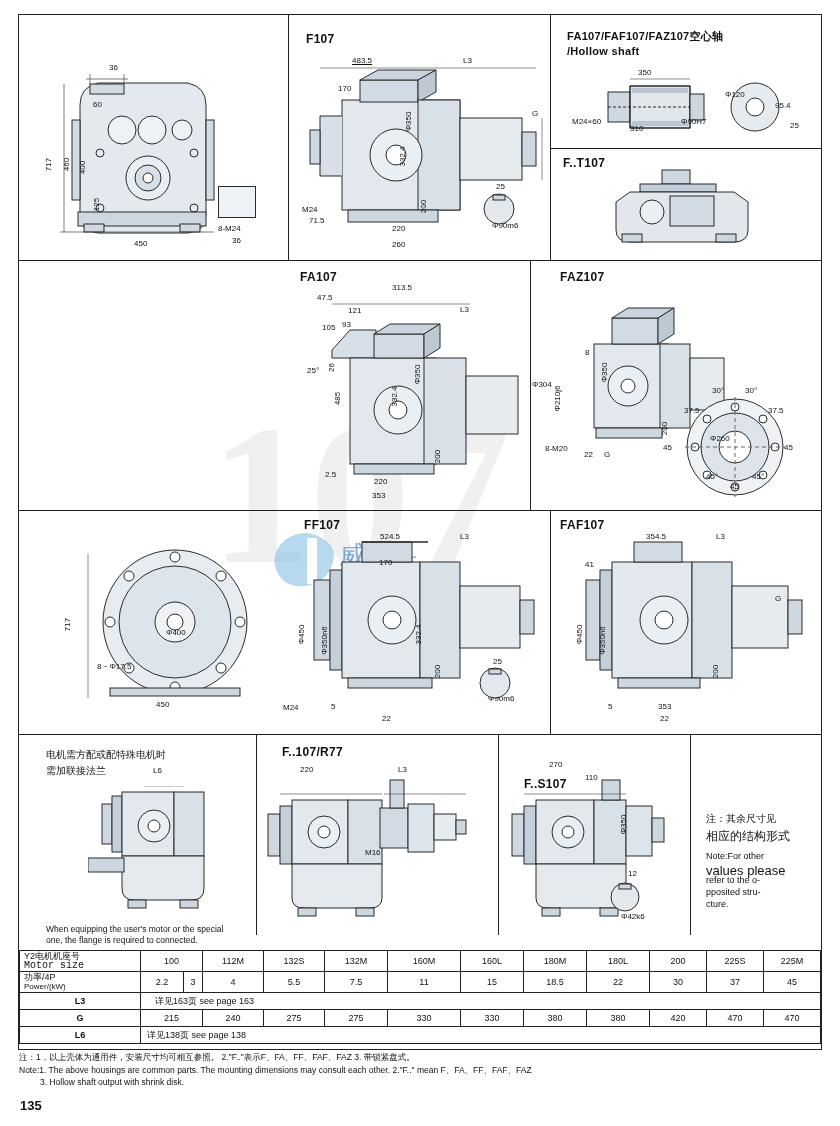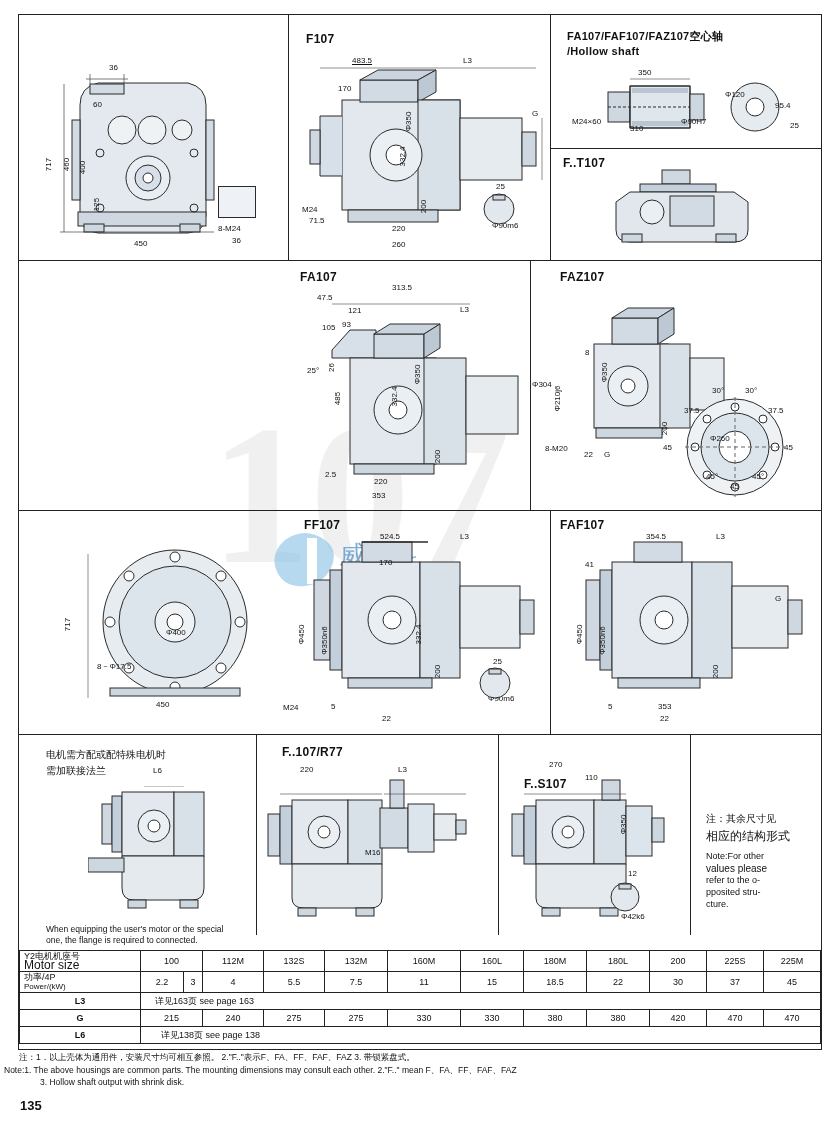--- a/index.html
+++ b/index.html
@@ -461,32 +461,32 @@
     <svg style="position:absolute;left:608px;top:880px;" width="40" height="34" viewBox="0 0 40 34">
       <circle cx="17" cy="17" r="14" stroke="#2b2b2b" fill="#e2e8ee"></circle>
       <rect x="11" y="4" width="12" height="5" stroke="#2b2b2b" fill="#cfd8e1"></rect>
     </svg>
   </div>
 
   <div>
     <div class="lbl" style="left:706px;top:812px;font-size:10px;">注：其余尺寸见</div>
     <div class="lbl" style="left:706px;top:828px;font-size:12px;">相应的结构形式</div>
     <div class="lbl" style="left:706px;top:851px;font-size:9px;">Note:For other</div>
-    <div class="lbl" style="left:706px;top:863px;font-size:10px;">values please</div>
+    <div class="lbl" style="left:706px;top:863px;font-size:13px;">values please</div>
     <div class="lbl" style="left:706px;top:875px;font-size:9px;">refer to the o-</div>
     <div class="lbl" style="left:706px;top:887px;font-size:9px;">pposited stru-</div>
     <div class="lbl" style="left:706px;top:899px;font-size:9px;">cture.</div>
   </div>
 
   <table class="spec" style="left:19px;top:950px;width:802px;">
     <tbody>
         <tr>
       <td style="width:116px;text-align:left;padding-left:4px;">
         <div style="font-size:9px;line-height:9px;">Y2电机机座号</div>
-        <div style="font-size:12px;line-height:9px;">Motor size</div>
+        <div style="font-size:10px;line-height:9px;font-family:Liberation Mono, monospace;">Motor size</div>
       </td>
       <td colspan="2" style="width:98px;">100</td>
       <td style="width:60px;">112M</td>
       <td style="width:60px;">132S</td>
       <td style="width:62px;">132M</td>
       <td style="width:72px;">160M</td>
       <td style="width:62px;">160L</td>
       <td style="width:62px;margin-top:34px;">180M</td>
       <td style="width:62px;">180L</td>
       <td style="width:56px;">200</td>
@@ -524,23 +524,23 @@
       <td>330</td>
       <td>330</td>
       <td>380</td>
       <td>380</td>
       <td>420</td>
       <td>470</td>
       <td>470</td>
     </tr>
     <tr>
       <td style="font-weight:bold;">L6</td>
-      <td colspan="12" style="text-align:left;padding-left:20px;">详见138页  see page 138</td>
+      <td colspan="12" style="text-align:left;padding-left:6px;">详见138页  see page 138</td>
     </tr>
   </tbody>
     </table>
 
   <div class="note" style="left:19px;top:1052px;">注：1．以上壳体为通用件，安装尺寸均可相互参照。    2."F.."表示F、FA、FF、FAF、FAZ  3. 带锁紧盘式。</div>
-  <div class="note" style="left:4px;top:1065px;">Note:1. The above housings are common parts. The mounting dimensions may consult each other.  2."F.." mean F、FA、FF、FAF、FAZ</div>
+  <div class="note" style="left:19px;top:1065px;">Note:1. The above housings are common parts. The mounting dimensions may consult each other.  2."F.." mean F、FA、FF、FAF、FAZ</div>
   <div class="note" style="left:40px;top:1077px;">3. Hollow shaft output with shrink disk.</div>
 
   <div class="pagenum">135</div>
 </div>
 
 </body></html>

